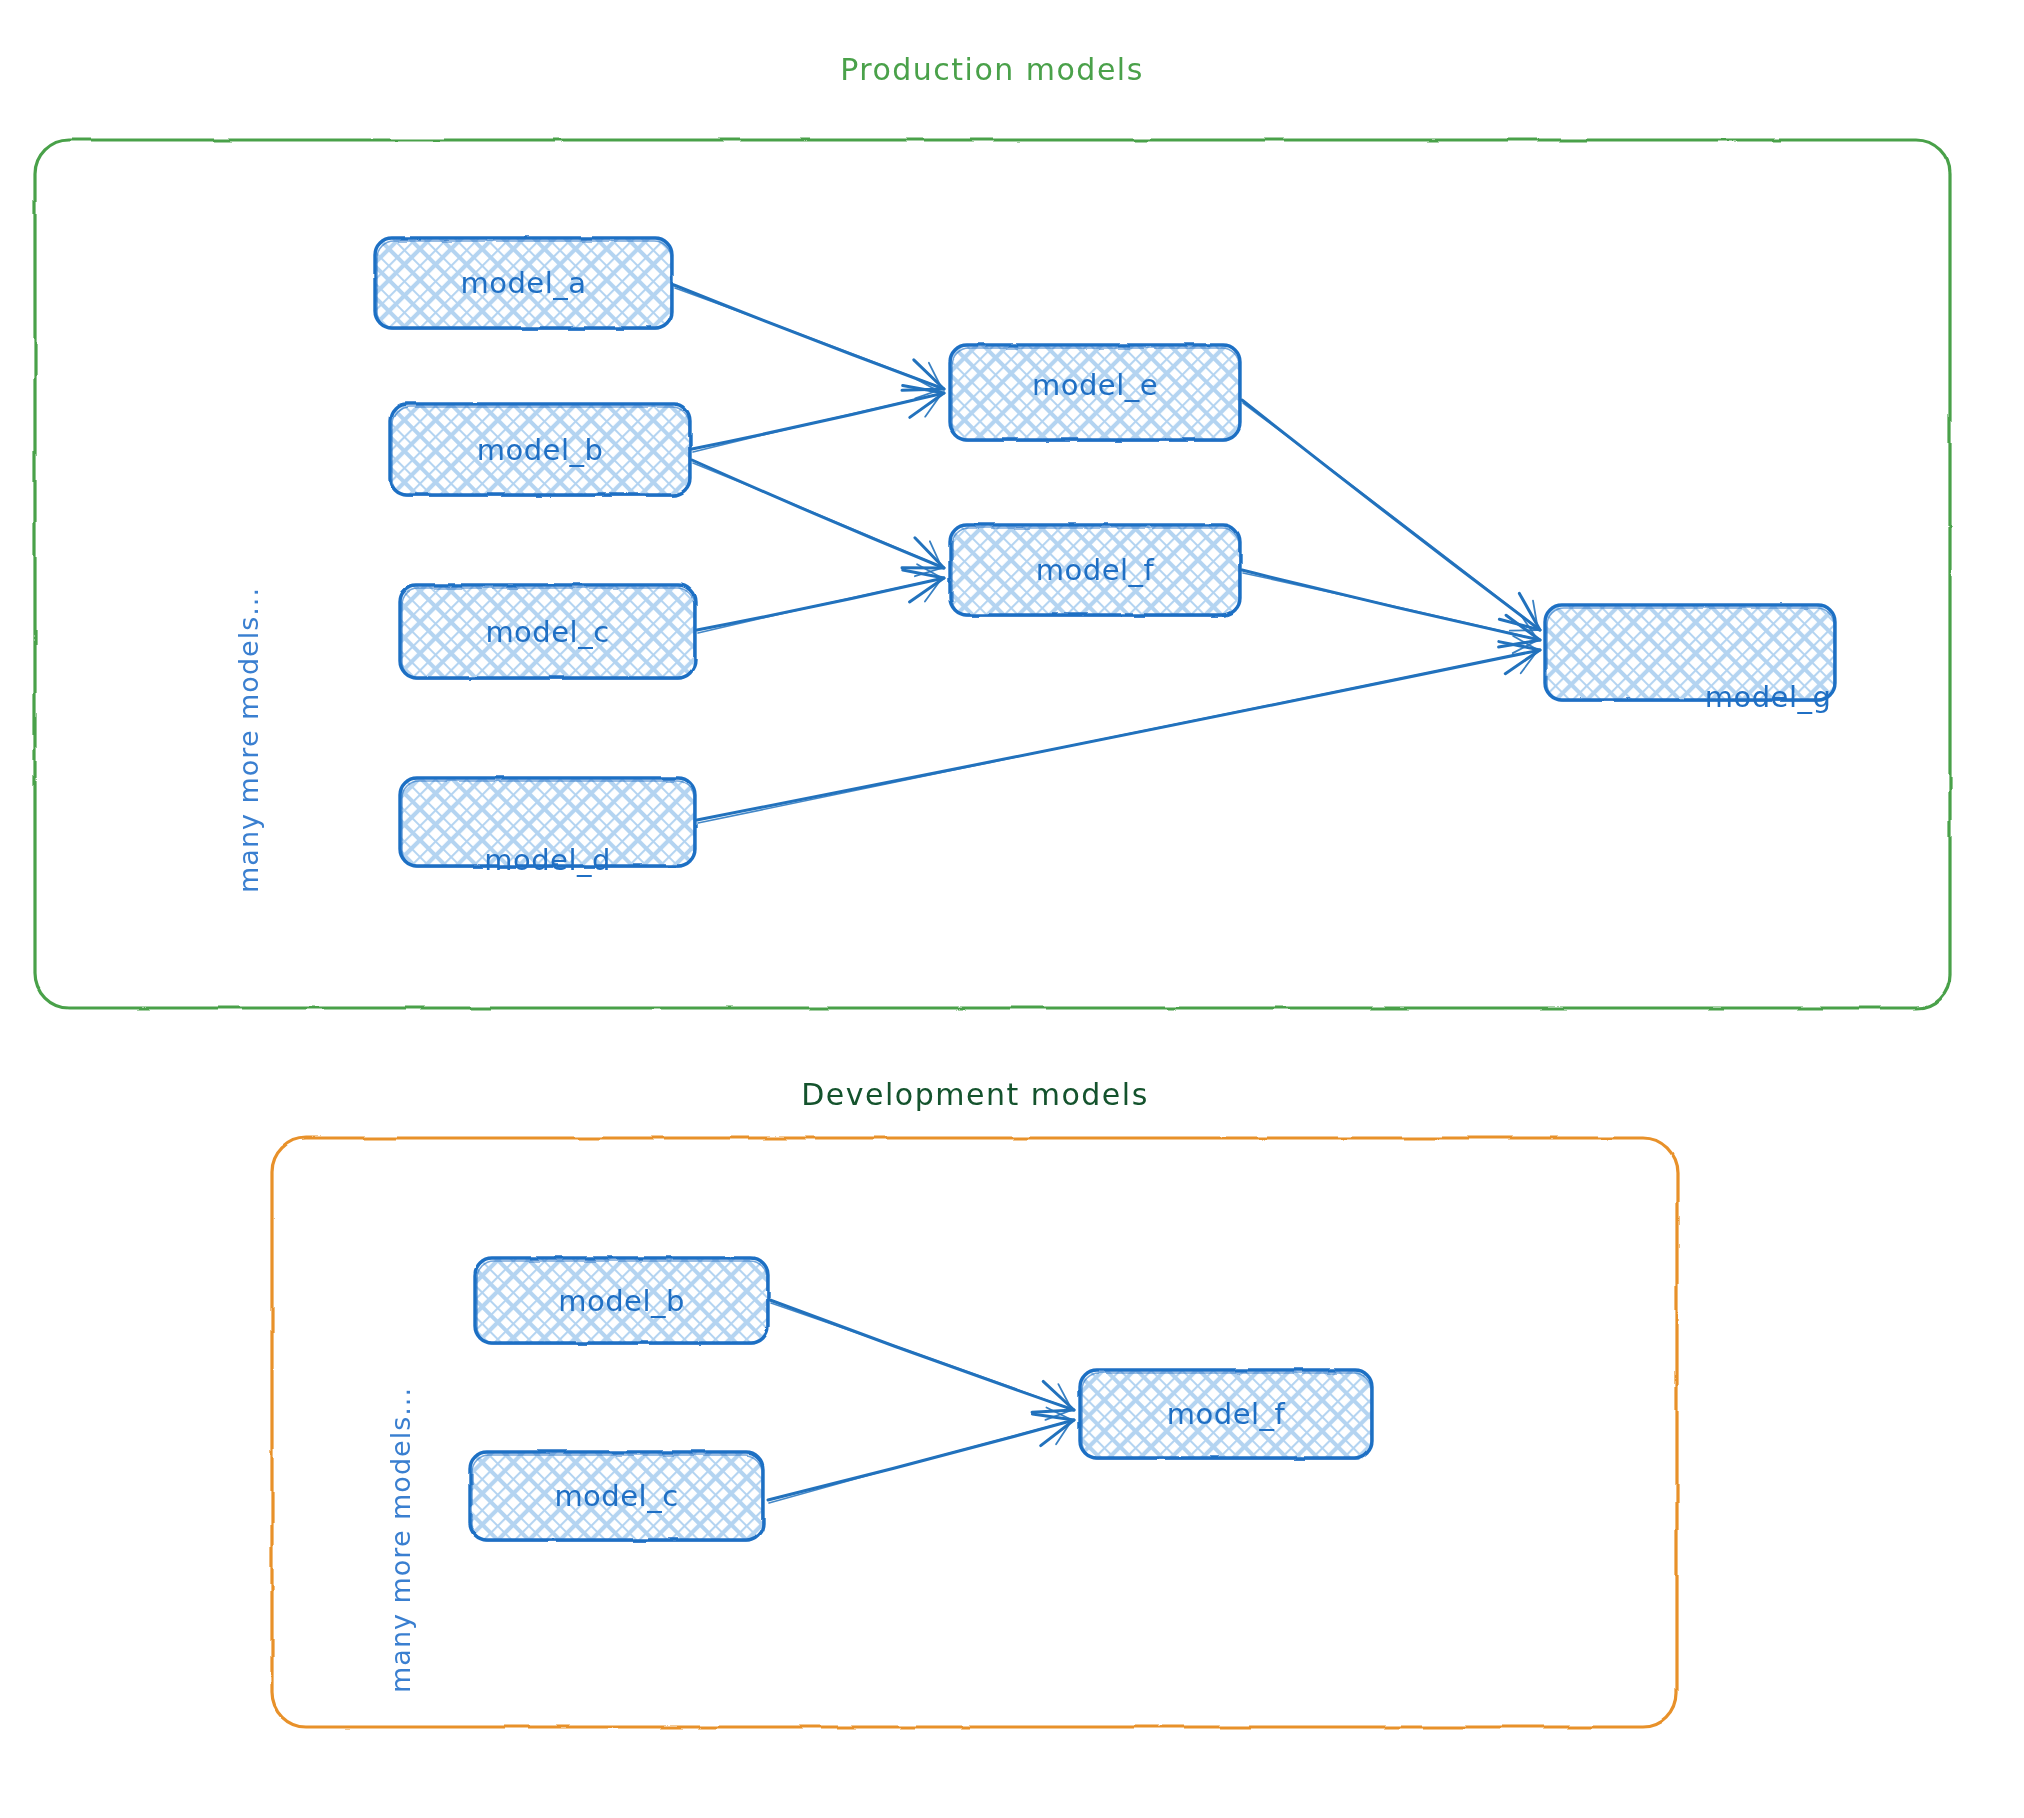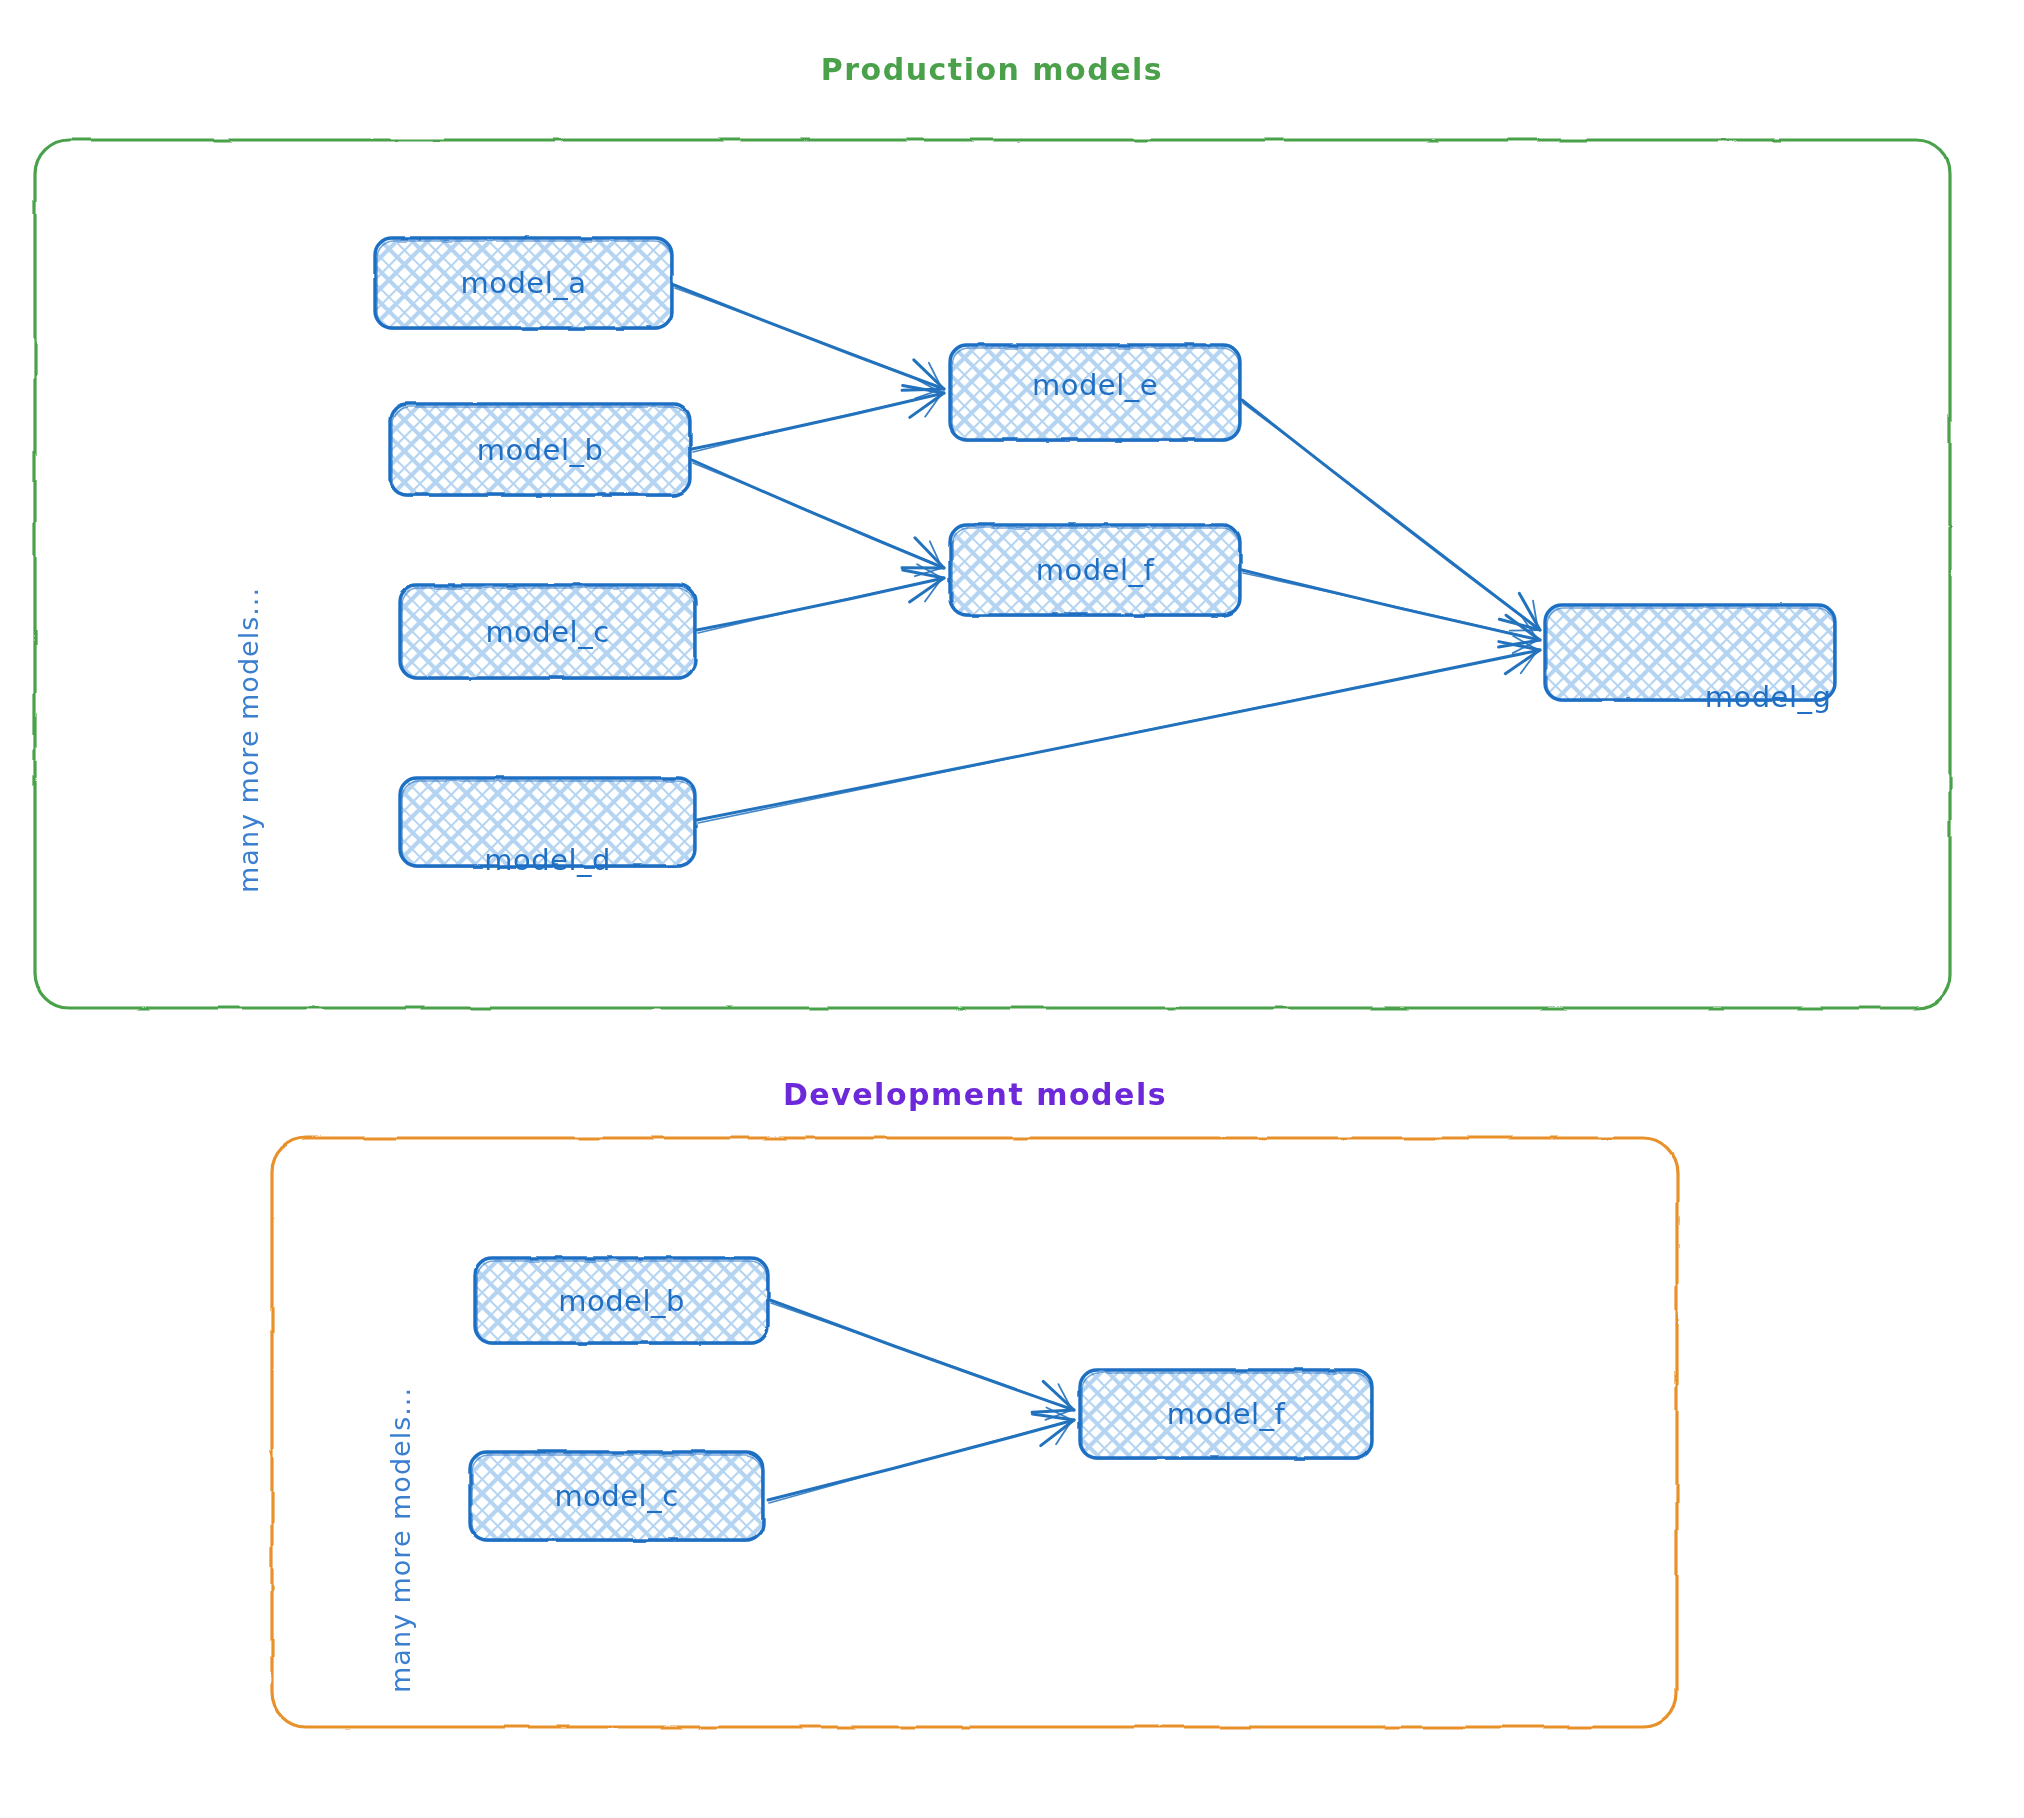--- a/index.html
+++ b/index.html
@@ -20,27 +20,27 @@
     left: 0;
     top: 0;
     width: 2024px;
     height: 1818px;
   }
 
   .group-title {
     position: absolute;
     font-family: "DejaVu Sans", sans-serif;
     font-size: 30px;
-    font-weight: 700;
+    font-weight: 400;
     letter-spacing: 1.5px;
     white-space: nowrap;
     transform: translateX(-50%);
   }
   .group-title.prod { color: #4aa14a; }
-  .group-title.dev  { color: #6d28d9; }
+  .group-title.dev  { color: #14532d; }
 
   .node-label {
     position: absolute;
     font-family: "DejaVu Sans", sans-serif;
     font-size: 29px;
     color: #1f6fc4;
     letter-spacing: 0.5px;
     white-space: nowrap;
     transform: translate(-50%, -50%);
     pointer-events: none;

